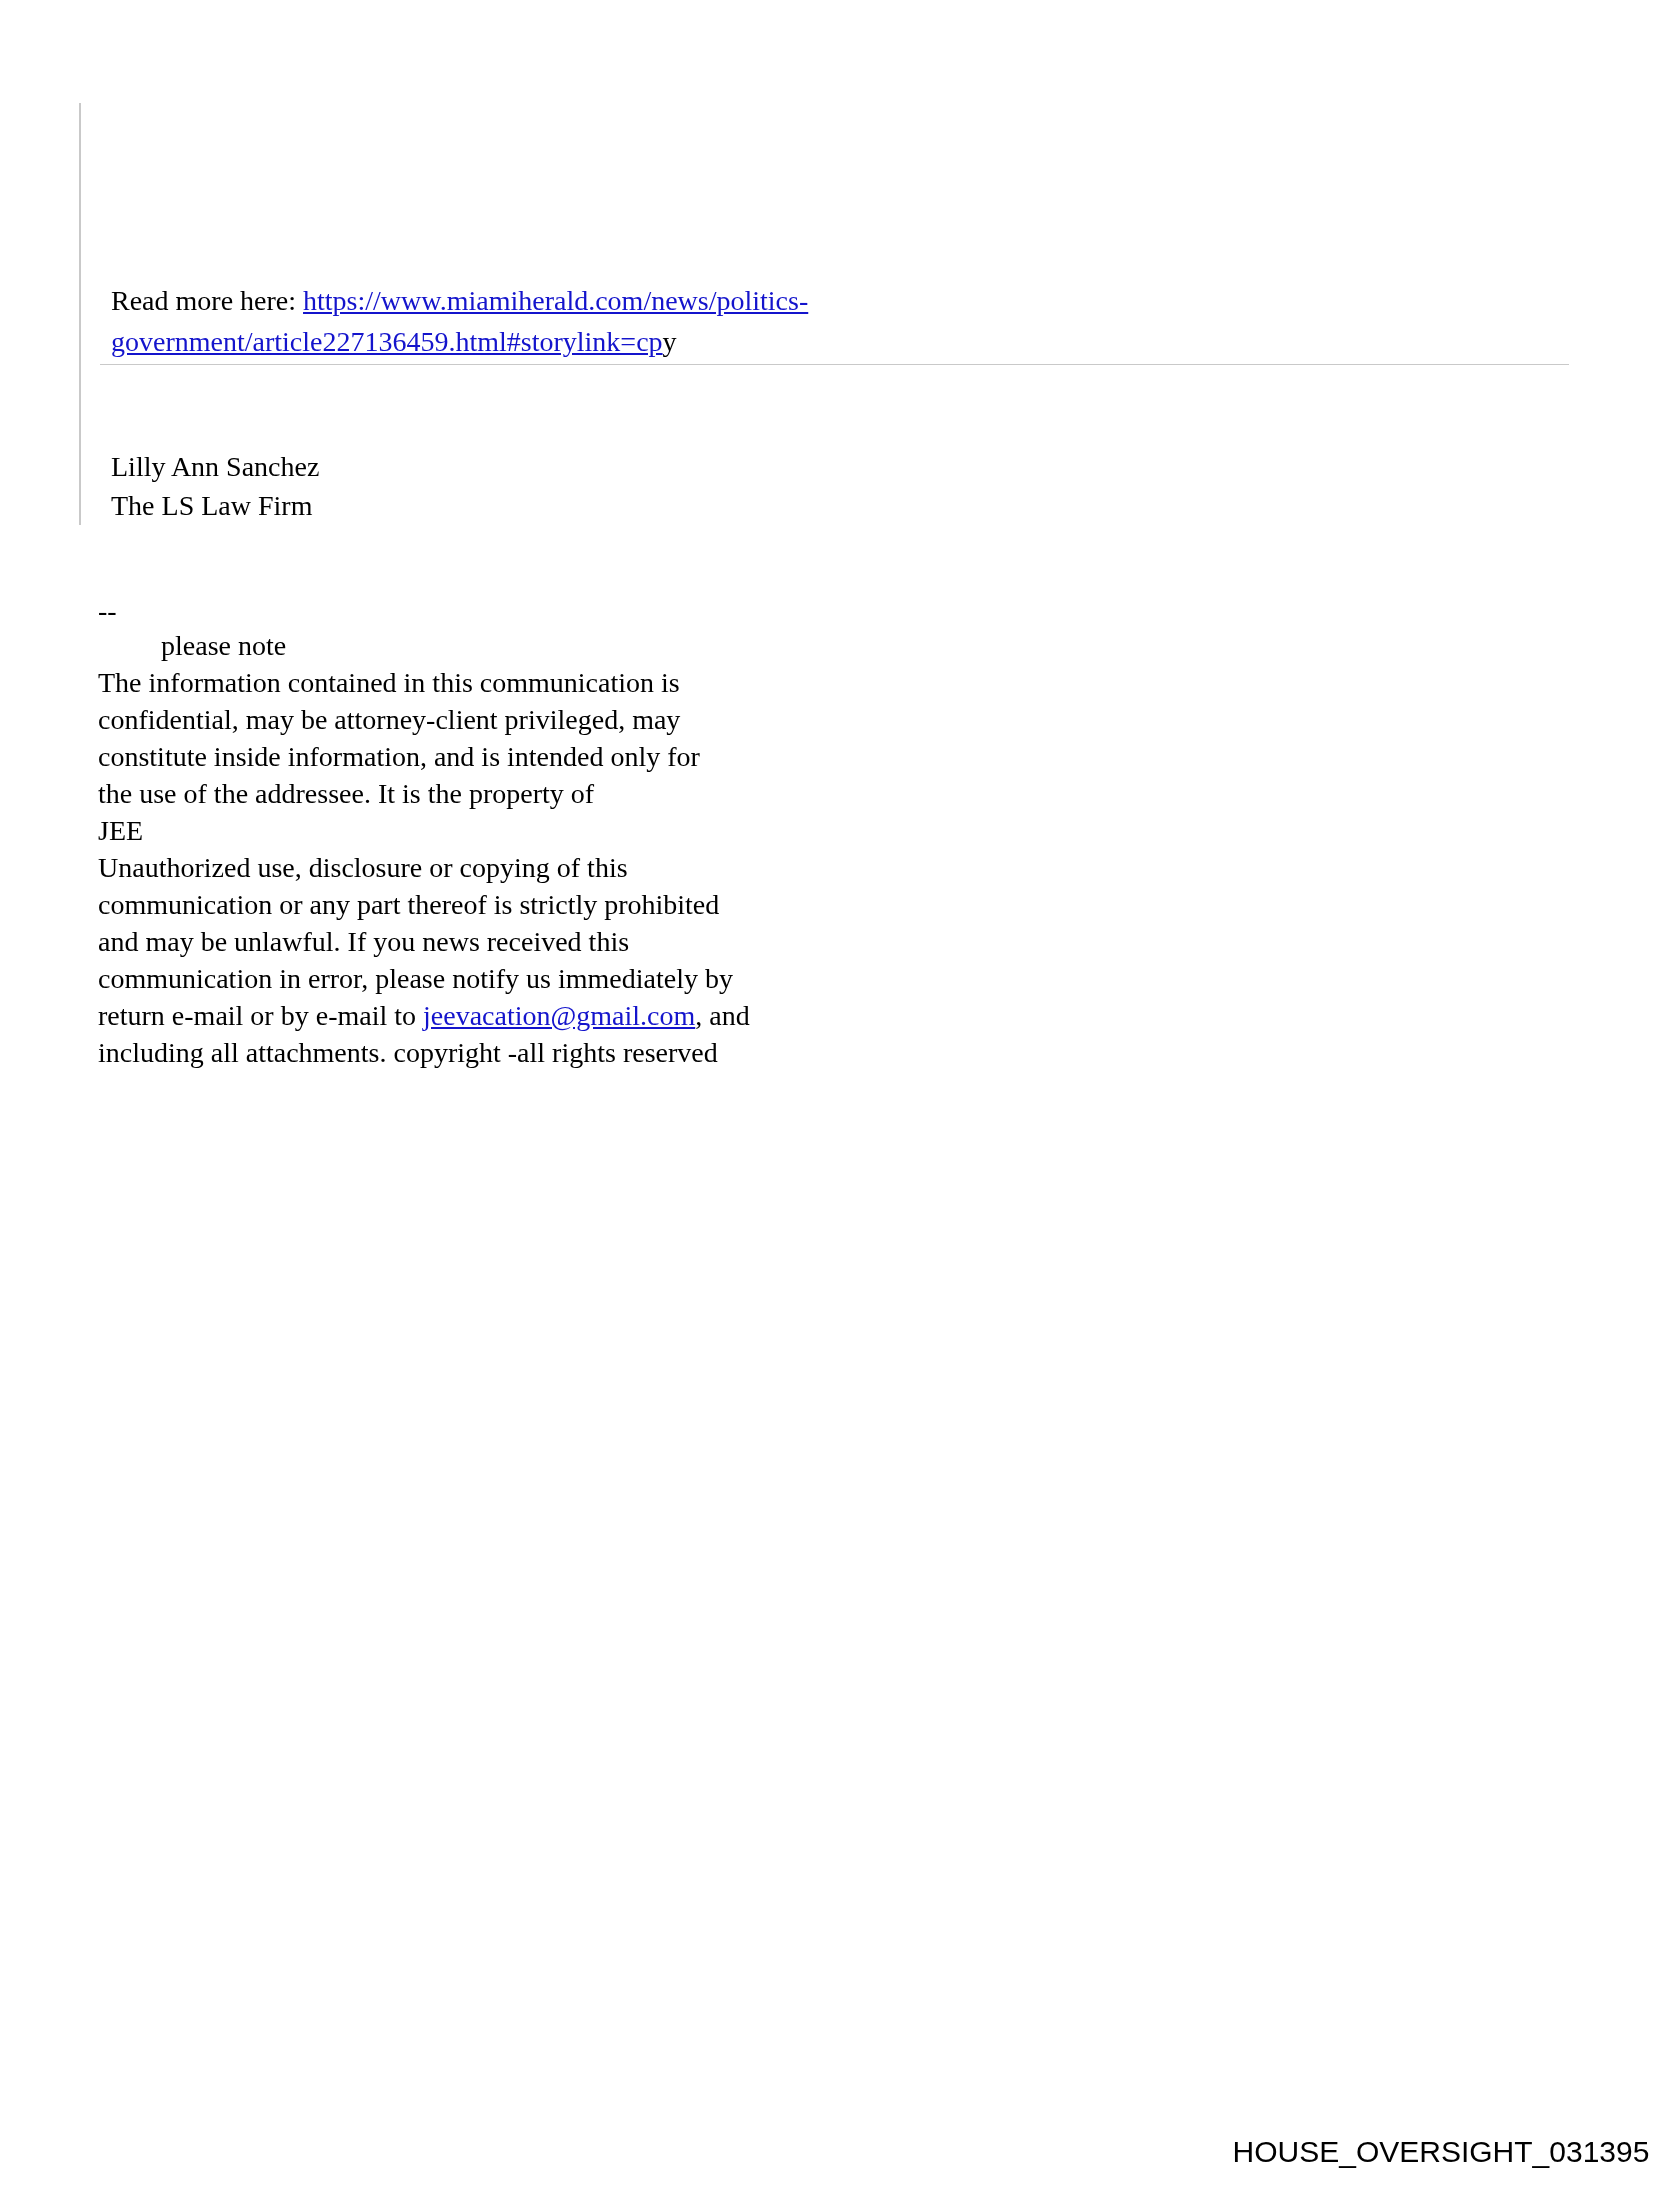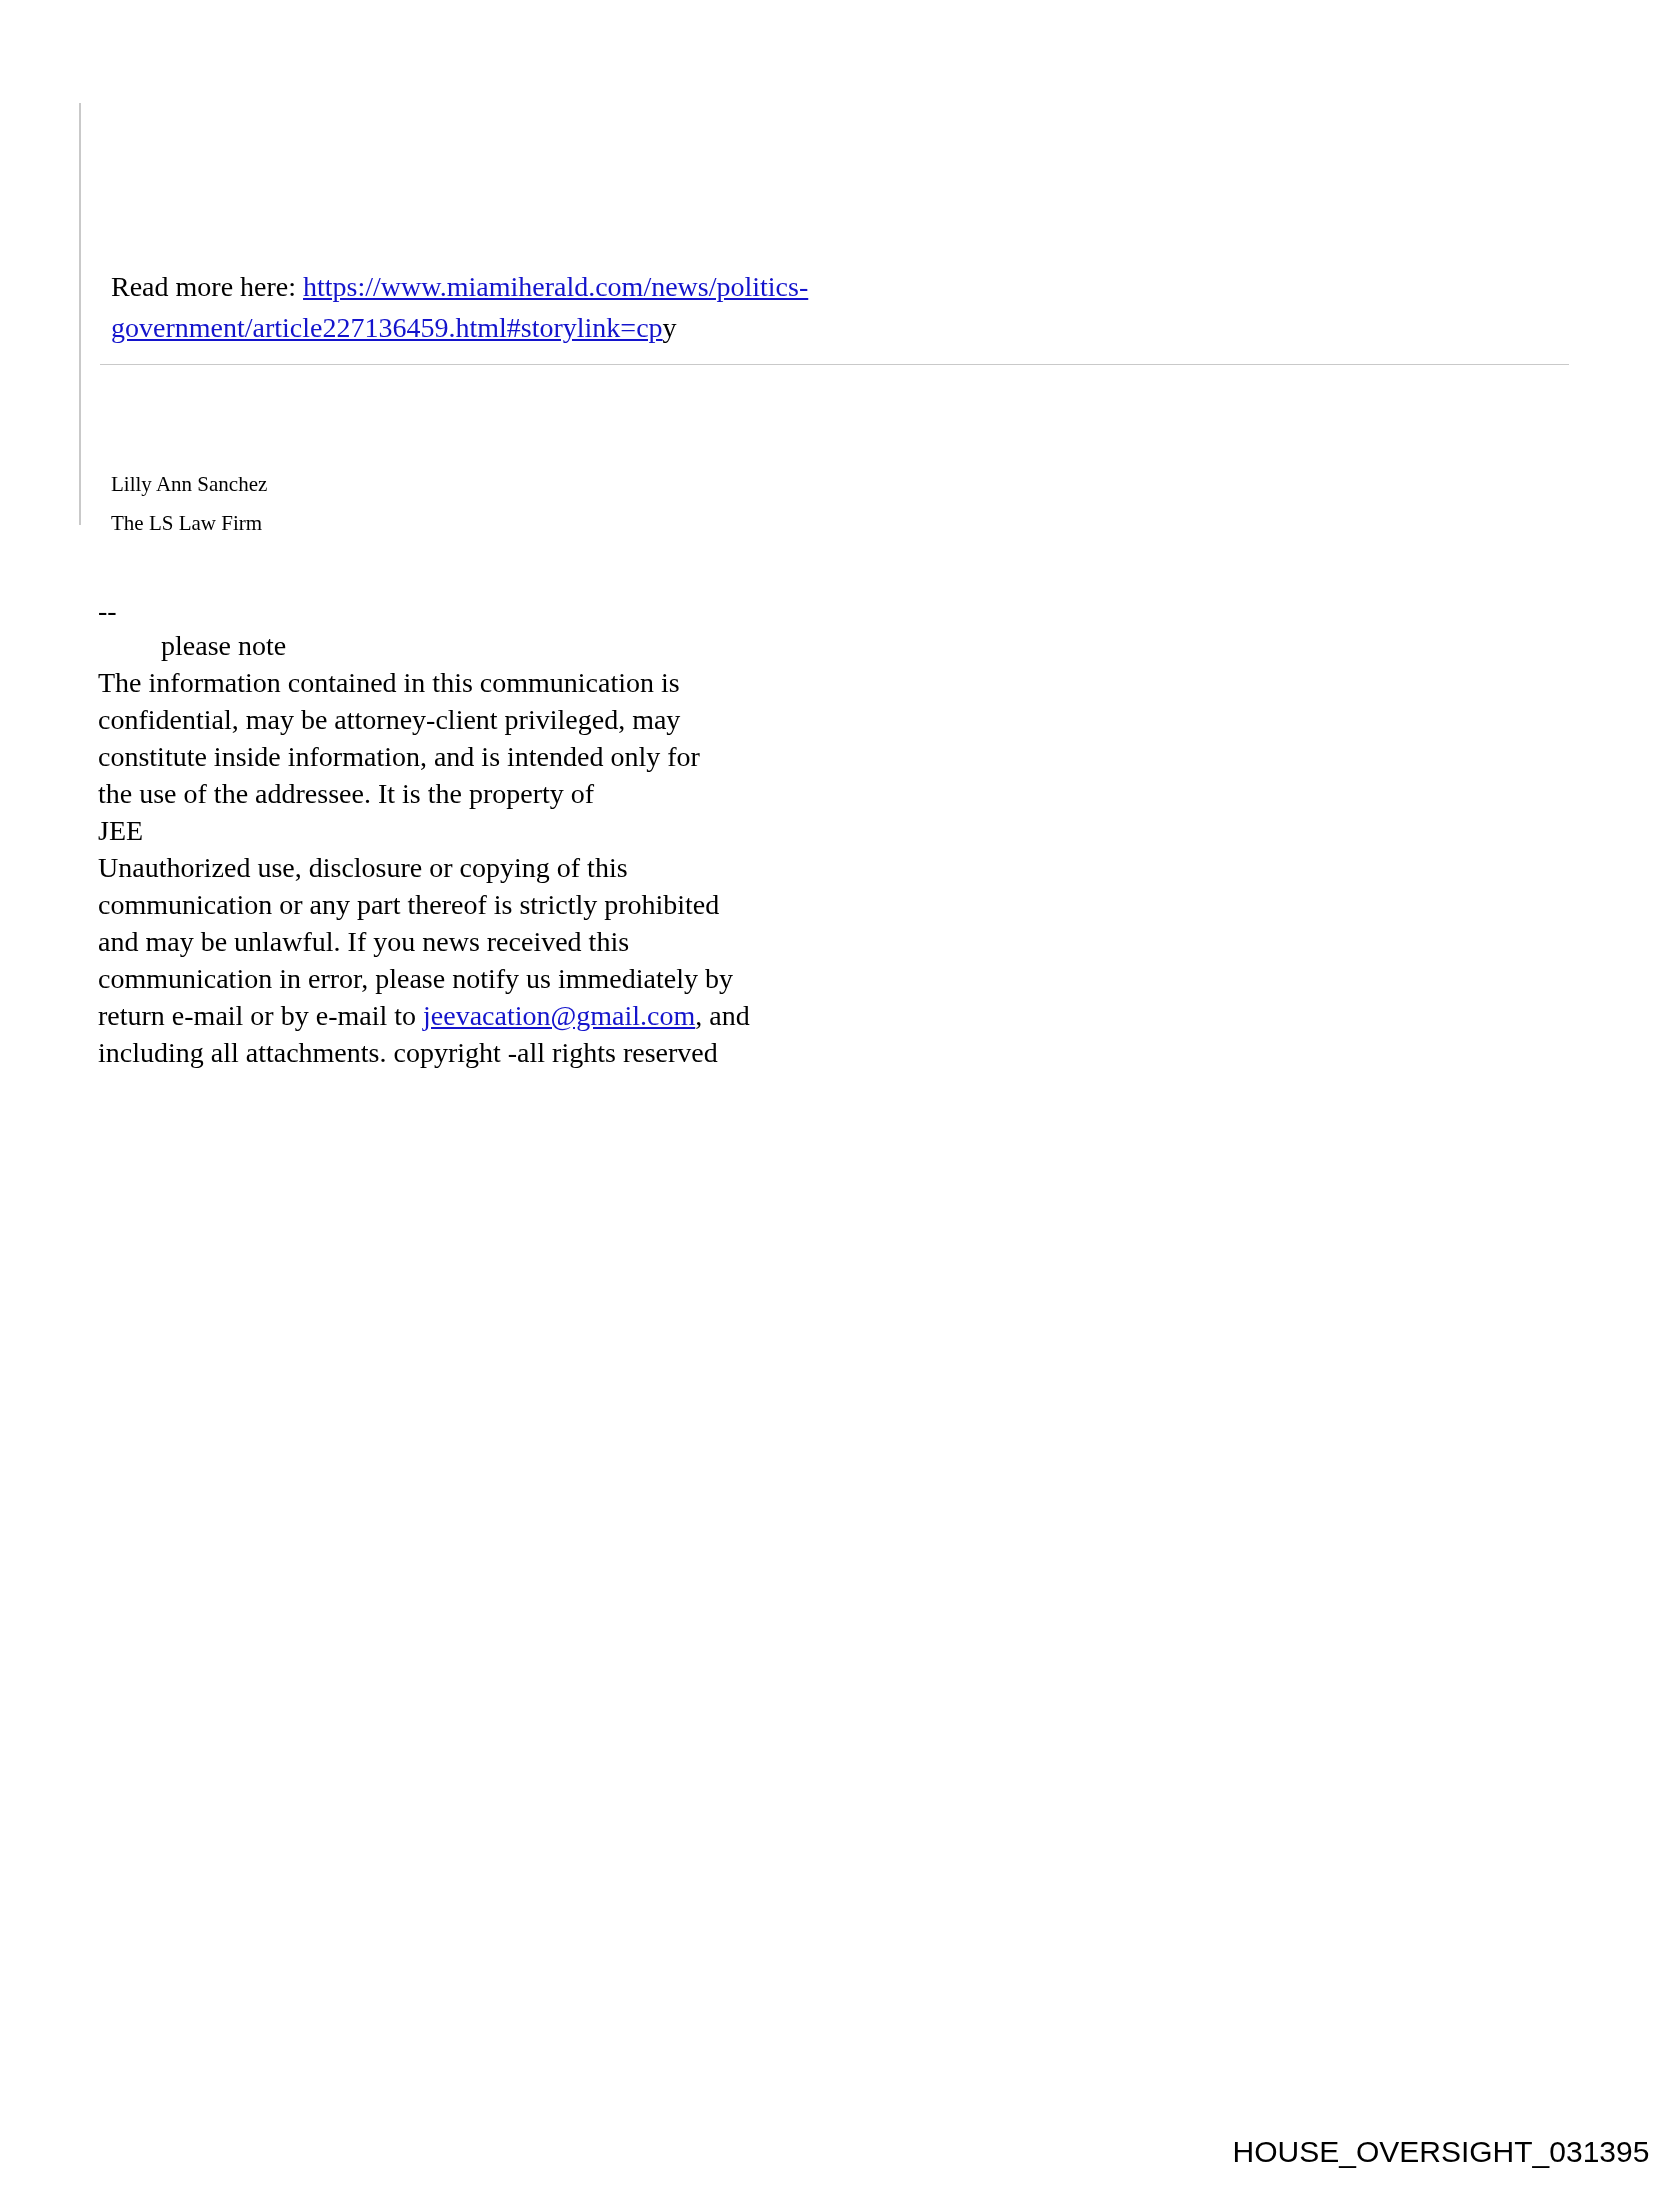--- a/index.html
+++ b/index.html
@@ -32,40 +32,39 @@
     font-size: 28px;
     line-height: 50px;
   }
   .read-more {
     position: absolute;
     left: 111px;
     top: 252px;
     width: 1375px;
     font-size: 28px;
     line-height: 41px;
-    margin-top: 14px;
   }
   a.doc-link {
     color: var(--link, #1414cc);
     text-decoration: underline;
     cursor: pointer;
   }
   .divider-rule {
     position: absolute;
     left: 100px;
     top: 364px;
     width: 1469px;
     height: 0;
     border-top: 1.3px solid var(--divider, #cccccc);
   }
   .signature-block {
     position: absolute;
     left: 111px;
-    top: 465px;
-    font-size: 21px;
+    top: 447px;
+    font-size: 28px;
     line-height: 39px;
   }
   .footer-block {
     position: absolute;
     left: 98px;
     top: 594px;
     width: 982px;
     font-size: 28px;
     line-height: 37px;
   }

